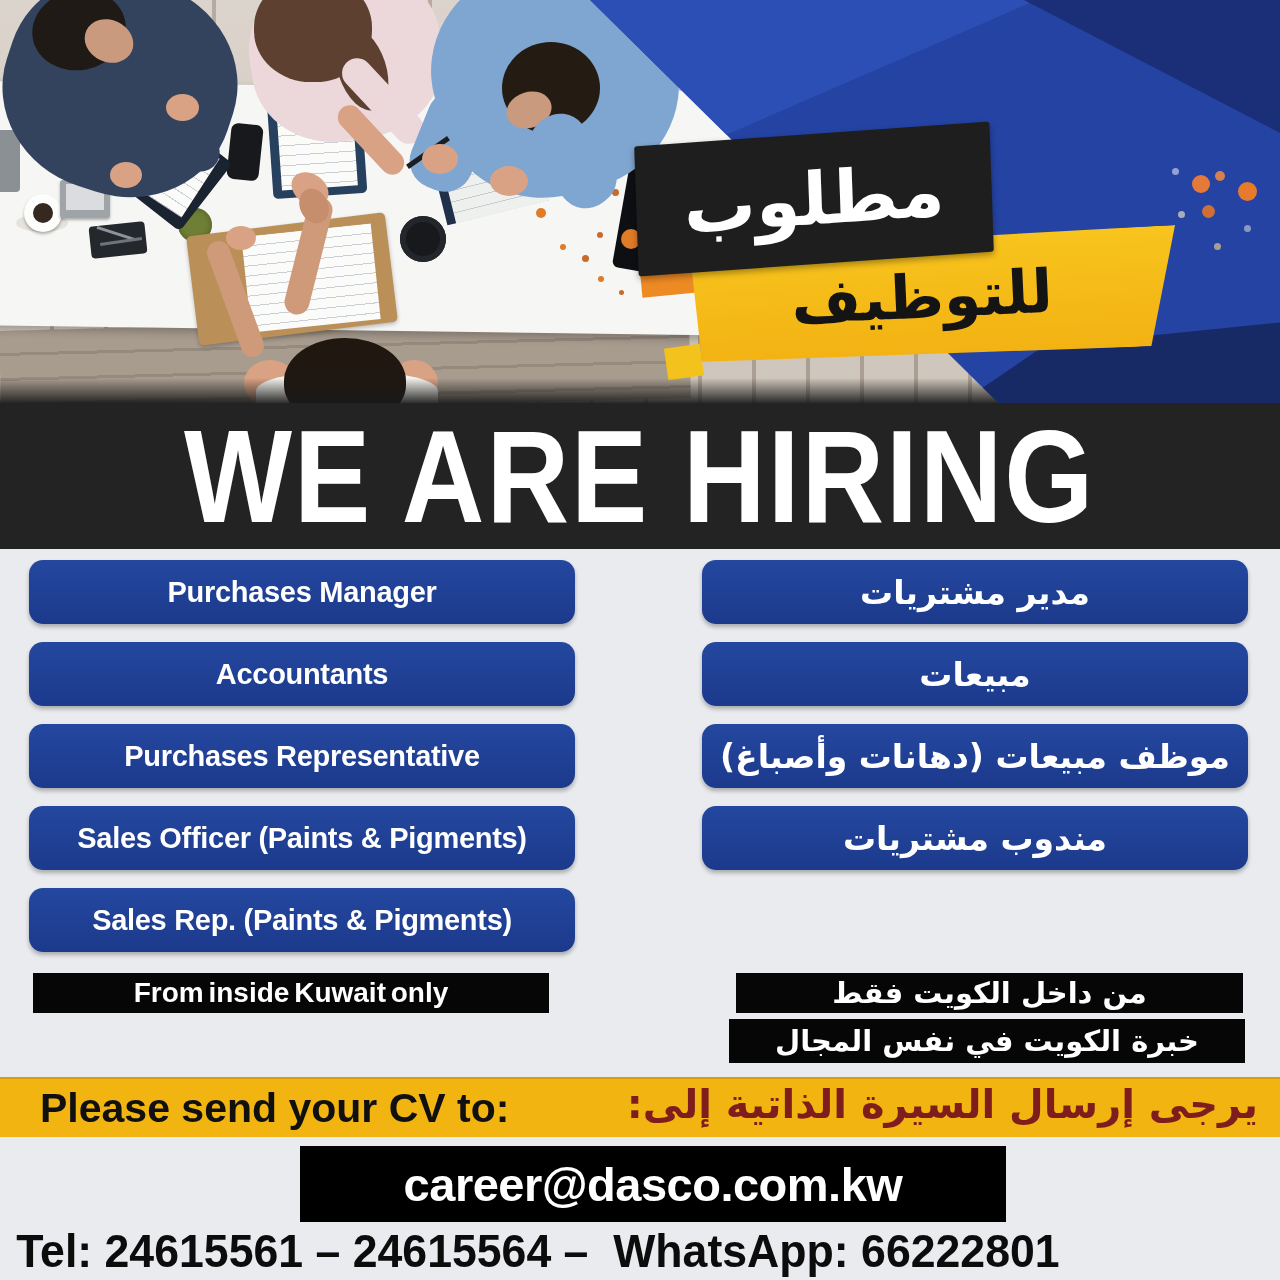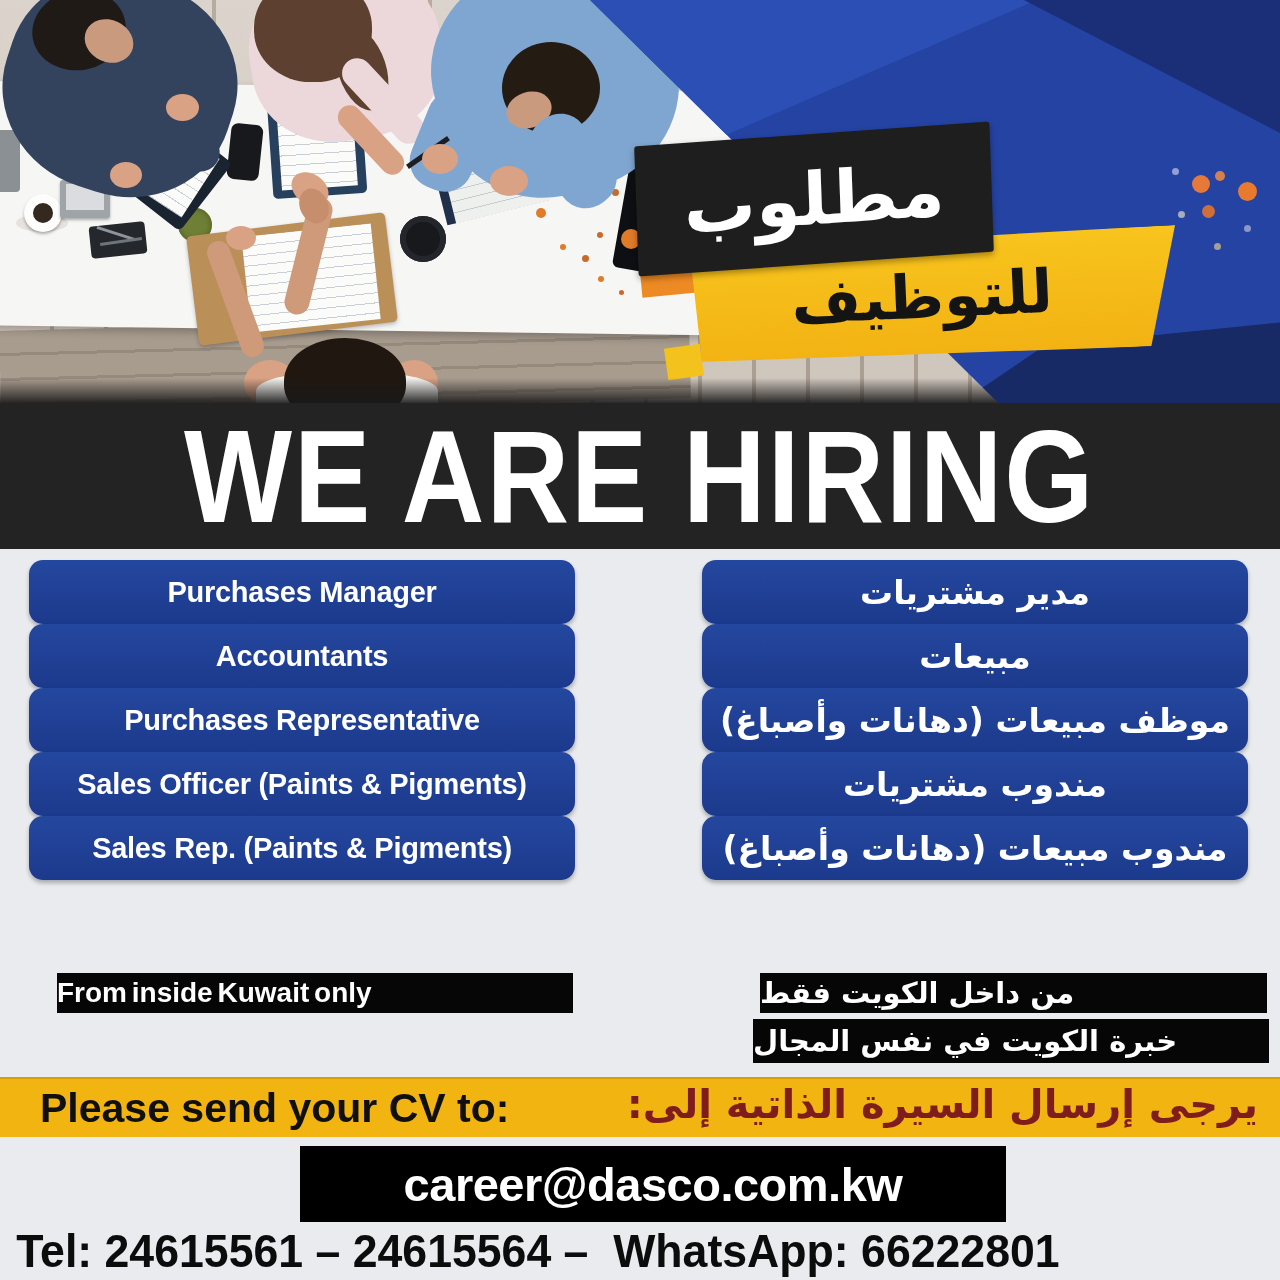--- a/index.html
+++ b/index.html
@@ -120,29 +120,29 @@
   
   .band{position:absolute;left:0;top:403px;width:1280px;height:146px;background:#232323;
     display:flex;align-items:center;justify-content:center;}
   .band h1{margin:0;color:#ffffff;font-size:118px;font-weight:bold;letter-spacing:2px;
     transform:scale(.97,1.12);white-space:nowrap;}
 
   
   .col{position:absolute;top:560px;width:546px;}
   .col-en{left:29px;}
   .col-ar{left:702px;}
-  .job-btn{height:64px;border-radius:14px;
+  .job-btn{height:64px;margin-bottom:18px;border-radius:14px;
     background:linear-gradient(180deg,#24479f,#1c3a8c);
     display:flex;align-items:center;justify-content:center;
     box-shadow:0 3px 4px rgba(0,0,0,.28);}
   .col-en .job-btn span{color:#fff;font-size:29px;font-weight:bold;letter-spacing:-.3px;white-space:nowrap;}
   .col-ar .job-btn span{color:#fff;font-family:"DejaVu Sans",sans-serif;font-size:33px;font-weight:bold;white-space:nowrap;}
 
   
-  .req{position:absolute;background:#060606;display:flex;align-items:center;justify-content:flex-start;margin-left:24px;}
+  .req{position:absolute;background:#060606;display:flex;align-items:center;justify-content:center;}
   .req span{color:#fff;font-weight:bold;white-space:nowrap;}
   .req-en-1{left:33px;top:973px;width:516px;height:40px;}
   .req-en-2{left:29px;top:1019px;width:537px;height:44px;}
   .req-en-1 span{font-size:28px;word-spacing:-3px;}
   .req-en-2 span{font-size:28px;word-spacing:-3px;}
   .req-ar-1{left:736px;top:973px;width:507px;height:40px;}
   .req-ar-2{left:729px;top:1019px;width:516px;height:44px;}
   .req-ar-1 span,.req-ar-2 span{font-family:"DejaVu Sans",sans-serif;font-size:29px;}
 
   
@@ -289,23 +289,20 @@
       </div>
     <div class="job-btn">
         <span dir="rtl">مبيعات</span>
       </div>
     <div class="job-btn">
         <span dir="rtl">موظف مبيعات (دهانات وأصباغ)</span>
       </div>
     <div class="job-btn">
         <span dir="rtl">مندوب مشتريات</span>
       </div>
-    <div class="job-btn">
-        <span dir="rtl">مندوب مبيعات (دهانات وأصباغ)</span>
-      </div>
   </div>
 
   <div class="req req-en-1">
       <span>From inside Kuwait only</span>
     </div>
   <div class="req req-ar-1">
       <span dir="rtl">من داخل الكويت فقط</span>
     </div>
   <div class="req req-ar-2">
       <span dir="rtl">خبرة الكويت في نفس المجال</span>

